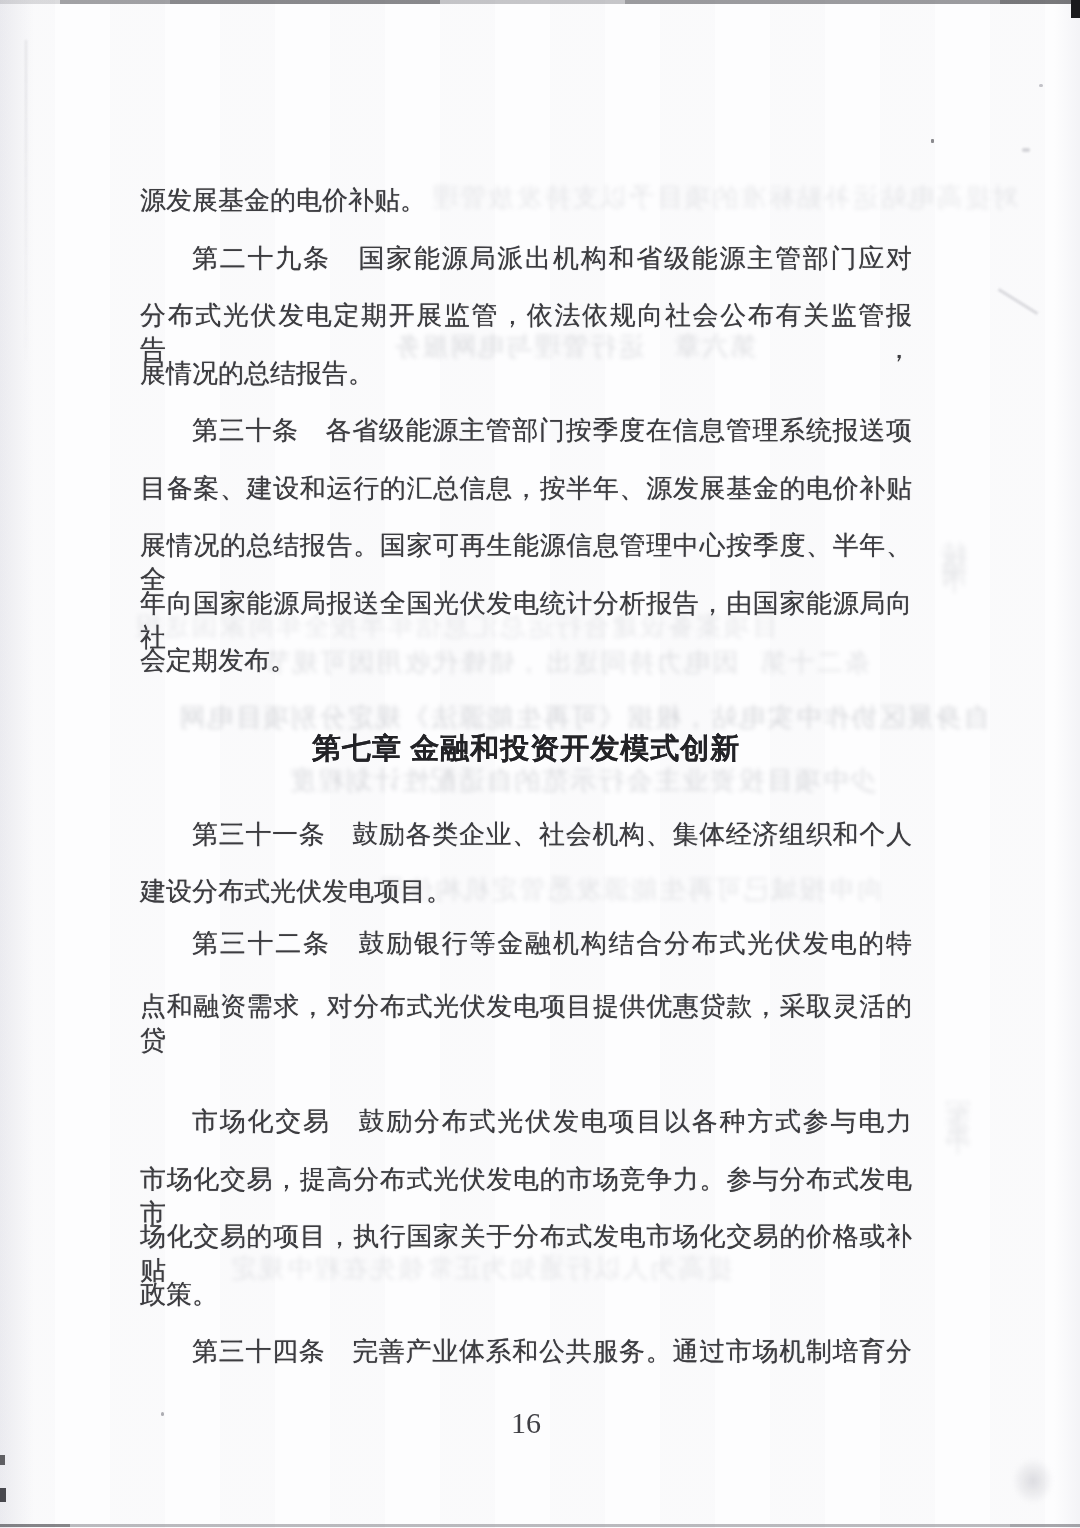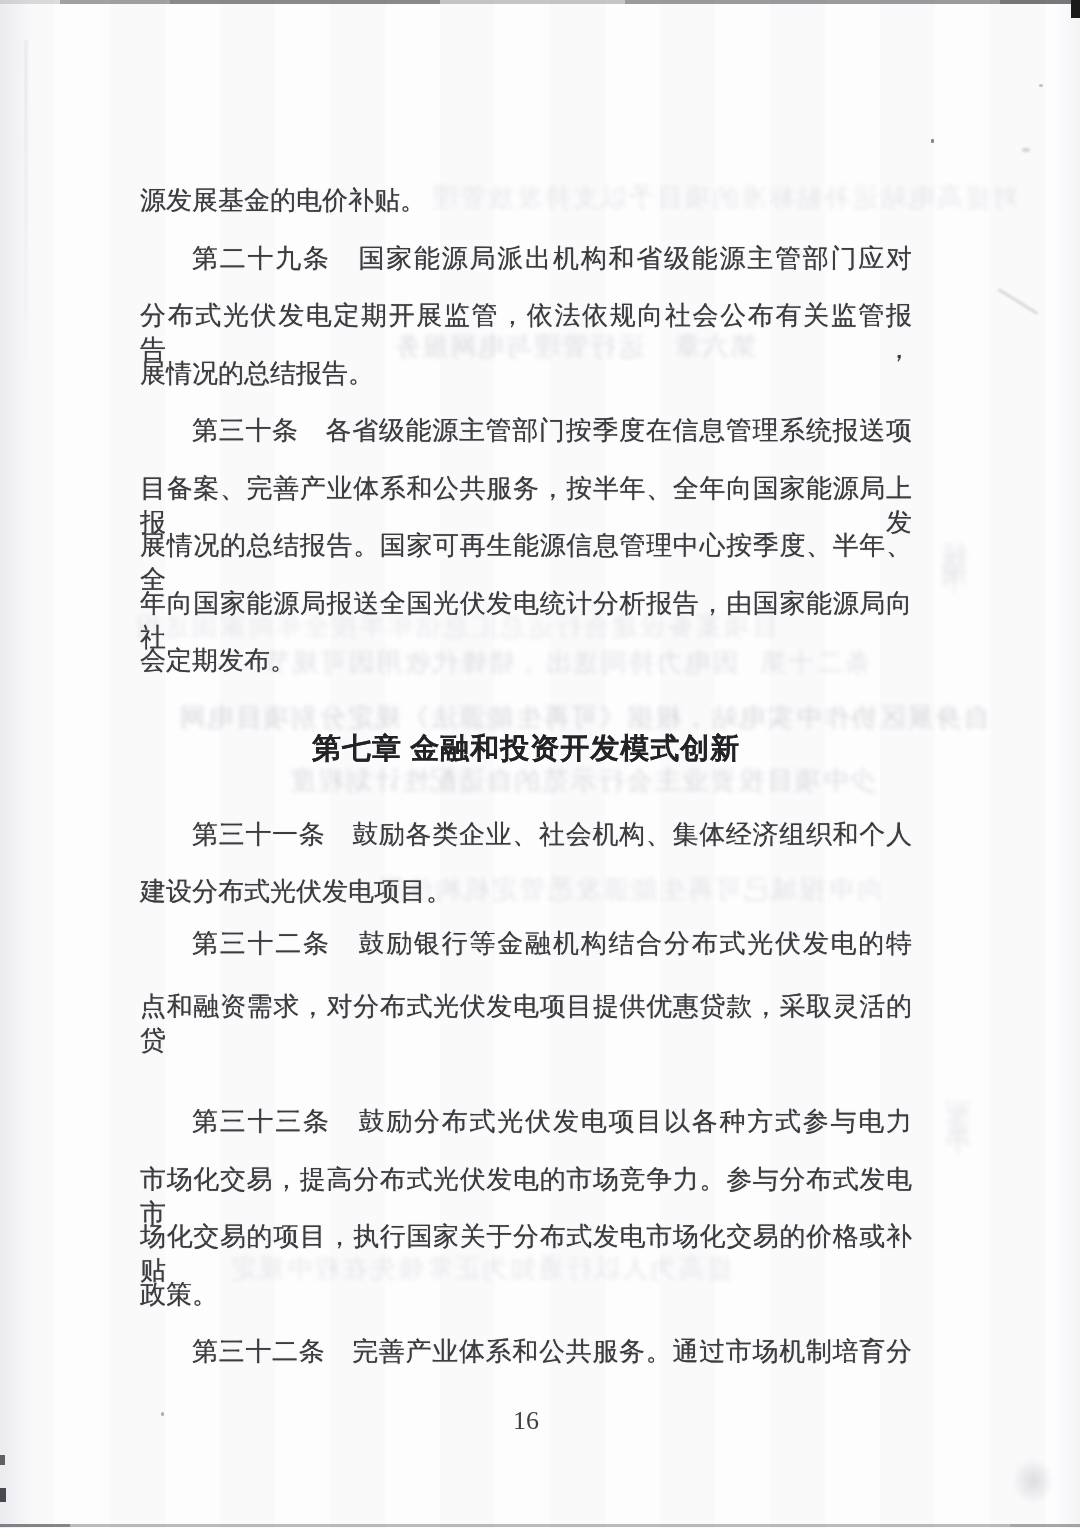--- a/index.html
+++ b/index.html
@@ -42,21 +42,21 @@
     font-weight:bold;
     font-size:29px;
     letter-spacing:1px;
     color:#232327;
     text-shadow:0 0 0.6px rgba(30,30,35,0.9);
   }
   .page-number{
     position:absolute;
     left:140px;top:1406px;width:772px;
     text-align:center;
-    font-size:26px;
+    font-size:30px;
     color:#3f3f44;
   }
   
   .bleed-layer{position:absolute;inset:0;pointer-events:none;}
   .bleed{
     position:absolute;
     font-size:26px;
     letter-spacing:2px;
     color:#70747e;
     transform:scaleX(-1);
@@ -142,31 +142,31 @@
       <div class="bleed vert" style="left: 936px; top: 520px; opacity: 0.14;">特络南下</div>
       <div class="bleed vert" style="left: 940px; top: 1080px; opacity: 0.13;">军下第干</div>
     </div>
 
   <div class="text-layer">
       <div class="line k-body_left" style="top: 184px;">源发展基金的电价补贴。</div>
       <div class="line k-first_full" style="top: 241.5px;">第二十九条　国家能源局派出机构和省级能源主管部门应对</div>
       <div class="line k-body_full" style="top: 299px;">分布式光伏发电定期开展监管，依法依规向社会公布有关监管报告，</div>
       <div class="line k-body_left" style="top: 356.5px;">展情况的总结报告。</div>
       <div class="line k-first_full" style="top: 414px;">第三十条　各省级能源主管部门按季度在信息管理系统报送项</div>
-      <div class="line k-body_full" style="top: 471.5px;">目备案、完善产业体系和公共服务，按半年、全年向国家能源局上报发</div>
+      <div class="line k-body_full" style="top: 471.5px;">目备案、建设和运行的汇总信息，按半年、源发展基金的电价补贴</div>
       <div class="line k-body_full" style="top: 529px;">展情况的总结报告。国家可再生能源信息管理中心按季度、半年、全</div>
       <div class="line k-body_full" style="top: 586.5px;">年向国家能源局报送全国光伏发电统计分析报告，由国家能源局向社</div>
       <div class="line k-body_left" style="top: 644px;">会定期发布。</div>
       <div class="line k-heading" style="top: 731px;">第七章 金融和投资开发模式创新</div>
       <div class="line k-first_full" style="top: 817.5px;">第三十一条　鼓励各类企业、社会机构、集体经济组织和个人</div>
       <div class="line k-body_left" style="top: 875px;">建设分布式光伏发电项目。</div>
       <div class="line k-first_full" style="top: 927px;">第三十二条　鼓励银行等金融机构结合分布式光伏发电的特</div>
       <div class="line k-body_full" style="top: 990px;">点和融资需求，对分布式光伏发电项目提供优惠贷款，采取灵活的贷</div>
-      <div class="line k-first_full" style="top: 1105px;">第三十三条　鼓励分布式光伏发电项目以各种方式参与电力</div>
+      <div class="line k-first_full" style="top: 1105px;">市场化交易　鼓励分布式光伏发电项目以各种方式参与电力</div>
       <div class="line k-body_full" style="top: 1162.5px;">市场化交易，提高分布式光伏发电的市场竞争力。参与分布式发电市</div>
       <div class="line k-body_full" style="top: 1220px;">场化交易的项目，执行国家关于分布式发电市场化交易的价格或补贴</div>
       <div class="line k-body_left" style="top: 1277.5px;">政策。</div>
-      <div class="line k-first_full" style="top: 1335px;">第三十二条　完善产业体系和公共服务。通过市场机制培育分</div>
+      <div class="line k-first_full" style="top: 1335px;">第三十四条　完善产业体系和公共服务。通过市场机制培育分</div>
     </div>
 
   <div class="page-number">16</div>
 
 </div>
 
 </body></html>

